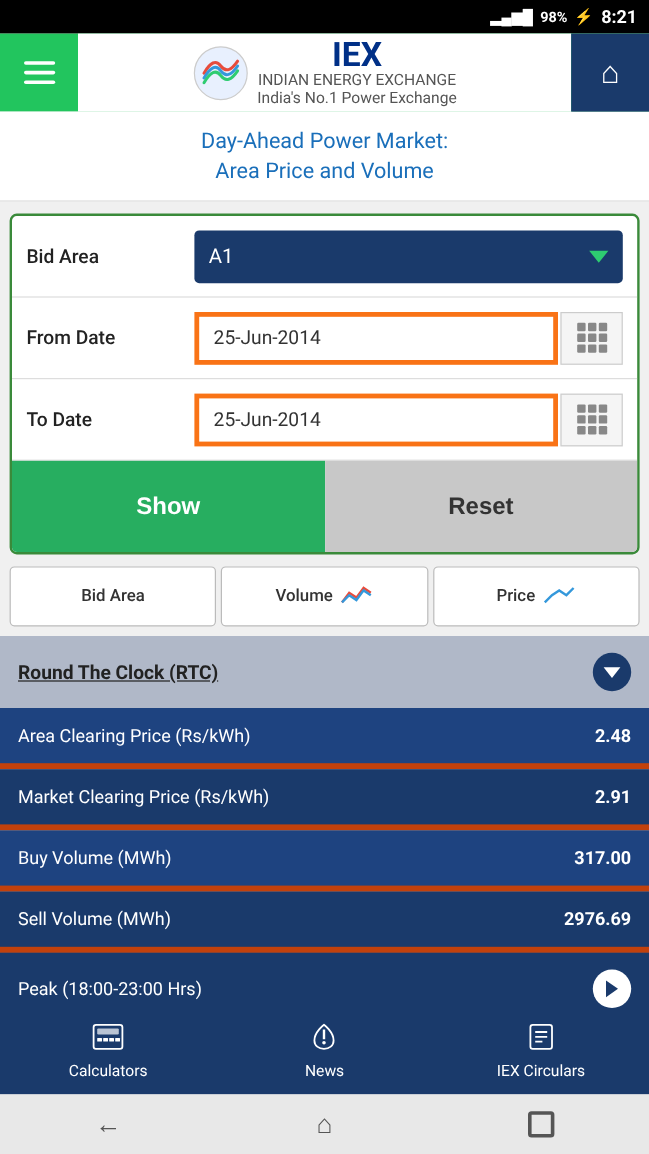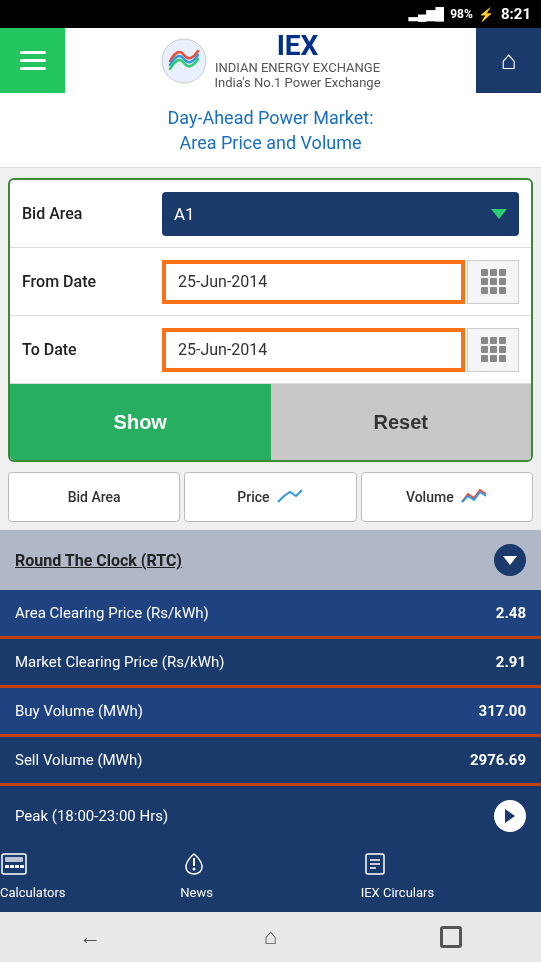--- a/index.html
+++ b/index.html
@@ -272,21 +272,21 @@
       height: 0;
       border-left: 7px solid transparent;
       border-right: 7px solid transparent;
       border-top: 9px solid #fff;
     }
     .data-row {
       display: flex;
       align-items: center;
       justify-content: space-between;
       padding: 14px 15px;
-      border-bottom: 3px solid #c2410c;
+      border-bottom: 5px solid #c2410c;
       background: #1a3a6b;
       text-align: center;
     }
     .data-row:nth-child(even) { background: #1e4380; }
     .data-label {
       color: #fff;
       font-size: 15px;
     }
     .data-value {
       color: #fff;
@@ -328,20 +328,21 @@
       left: 0;
       right: 0;
       height: 72px;
       background: #1a3a6b;
       display: flex;
     }
     .bottom-nav-item {
       flex: 1;
       display: flex;
       flex-direction: column;
+      align-items: center;
       justify-content: center;
       cursor: pointer;
       gap: 4px;
       color: #fff;
       font-size: 13px;
     }
     .bottom-nav-item .nav-icon {
       font-size: 22px;
     }
 
@@ -493,33 +494,33 @@
     <button class="btn-show">Show</button>
     <button class="btn-reset">Reset</button>
   </div>
 </div>
 
 <div class="tab-row">
   <div class="tab-item">
     <span>Bid Area</span>
   </div>
   <div class="tab-item">
-    <span>Price</span>
-    <span class="chart-icon">
-      <svg width="28" height="22" viewBox="0 0 28 22">
-        <polyline points="2,18 8,12 14,8 20,12 26,6" stroke="#3498db" stroke-width="2" fill="none"></polyline>
-      </svg>
-    </span>
-  </div>
-  <div class="tab-item">
     <span>Volume</span>
     <span class="chart-icon">
       <svg width="28" height="22" viewBox="0 0 28 22">
         <polyline points="2,18 8,10 14,14 20,6 26,10" stroke="#e74c3c" stroke-width="2" fill="none"></polyline>
         <polyline points="2,18 8,12 14,16 20,8 26,12" stroke="#3498db" stroke-width="2" fill="none"></polyline>
+      </svg>
+    </span>
+  </div>
+  <div class="tab-item">
+    <span>Price</span>
+    <span class="chart-icon">
+      <svg width="28" height="22" viewBox="0 0 28 22">
+        <polyline points="2,18 8,12 14,8 20,12 26,6" stroke="#3498db" stroke-width="2" fill="none"></polyline>
       </svg>
     </span>
   </div>
 </div>
 
 <div class="data-section">
 
   <div class="section-header">
     <span class="section-header-title">Round The Clock (RTC)</span>
     <div class="section-chevron">

